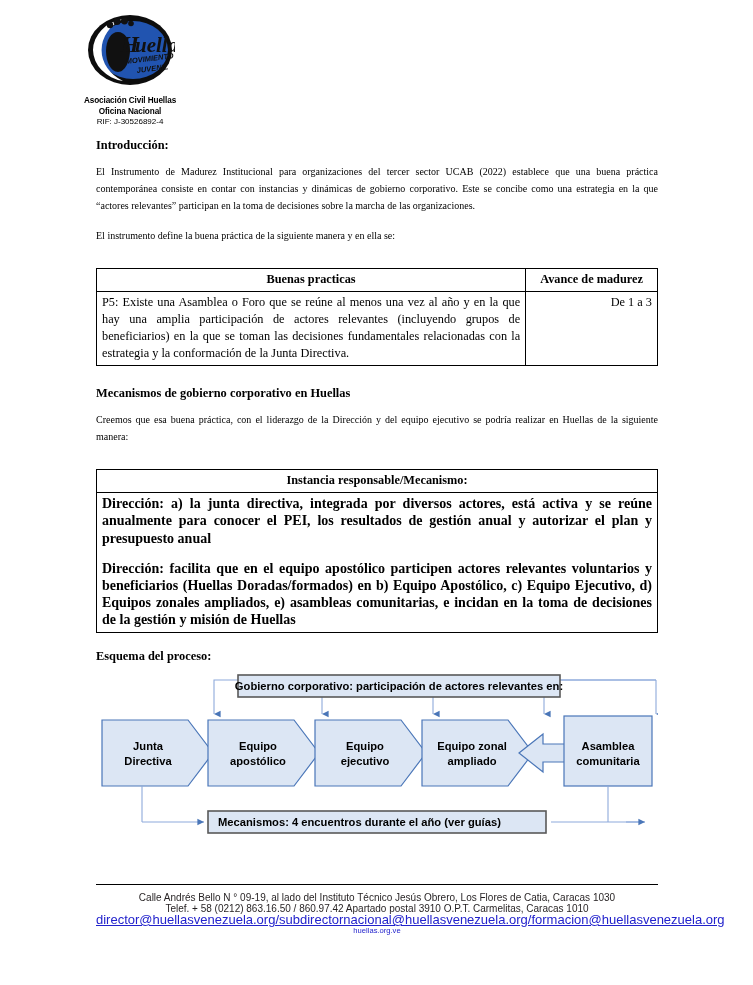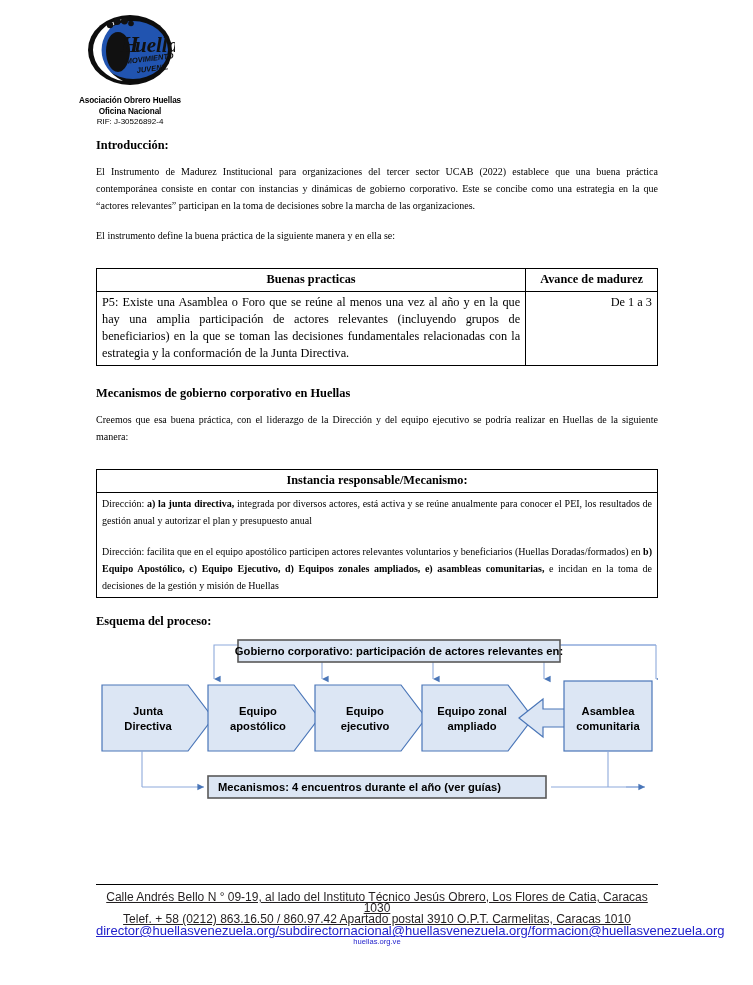--- a/index.html
+++ b/index.html
@@ -116,22 +116,23 @@
 
   .spacer-12 { height: 12px; }
   .spacer-16 { height: 16px; }
   .spacer-20 { height: 20px; }
 
   td.mech-cell { padding-bottom: 12px; }
   td.mech-cell p {
     margin: 0 0 13px 0;
     text-align: justify;
     text-justify: inter-word;
-    font-size: 10px;
+    font-size: 14px;
     line-height: 17.2px;
+    font-weight: bold;
   }
   td.mech-cell p:last-child { margin-bottom: 0; }
 
   
   .diagram {
     position: relative;
     width: 562px;
     height: 172px;
     margin-top: 10px;
     text-align: center;
@@ -152,24 +153,23 @@
     text-align: center;
   }
   .footer-rule {
     border: 0;
     border-top: 1.4px solid #000;
     margin: 0 0 7px 0;
     width: 100%;
   }
   .footer-line {
     font-family: "Liberation Sans", "DejaVu Sans", sans-serif;
-    font-size: 12px;
+    font-size: 10px;
     line-height: 11px;
     color: #231f20;
-    text-decoration: underline;
   }
   .footer-link {
     font-family: "Liberation Sans", "DejaVu Sans", sans-serif;
     font-size: 13px;
     line-height: 11px;
     color: #2222cc;
     text-decoration: underline;
     display: block;
   }
   .footer-site {
@@ -206,21 +206,21 @@
           <text x="36" y="40" font-size="23" fill="#111111">H</text>
           <text x="50" y="40" font-size="21" fill="#111111">uellas</text>
         </g>
 
         <g font-family="Liberation Sans, sans-serif" font-weight="bold" font-style="italic" fill="#111111">
           <text x="41" y="52" font-size="7.5" transform="rotate(-7 41 52)">MOVIMIENTO</text>
           <text x="52" y="61" font-size="7.5" transform="rotate(-7 52 61)">JUVENIL</text>
         </g>
       </svg>
     </div>
-    <div class="lh-line">Asociación Obrero Huellas</div>
+    <div class="lh-line">Asociación Civil Huellas</div>
     <div class="lh-line">Oficina Nacional</div>
     <div class="lh-rif">RIF: J-30526892-4</div>
   </div>
 
   <div class="content">
 
 
     <h2 class="sec-head">Introducción:</h2>
 
     <p class="body-par">El Instrumento de Madurez Institucional para organizaciones del tercer sector UCAB (2022) establece que una buena práctica contemporánea consiste en contar con instancias y dinámicas de gobierno corporativo. Este se concibe como una estrategia en la que “actores relevantes” participan en la toma de decisiones sobre la marcha de las organizaciones.</p>

